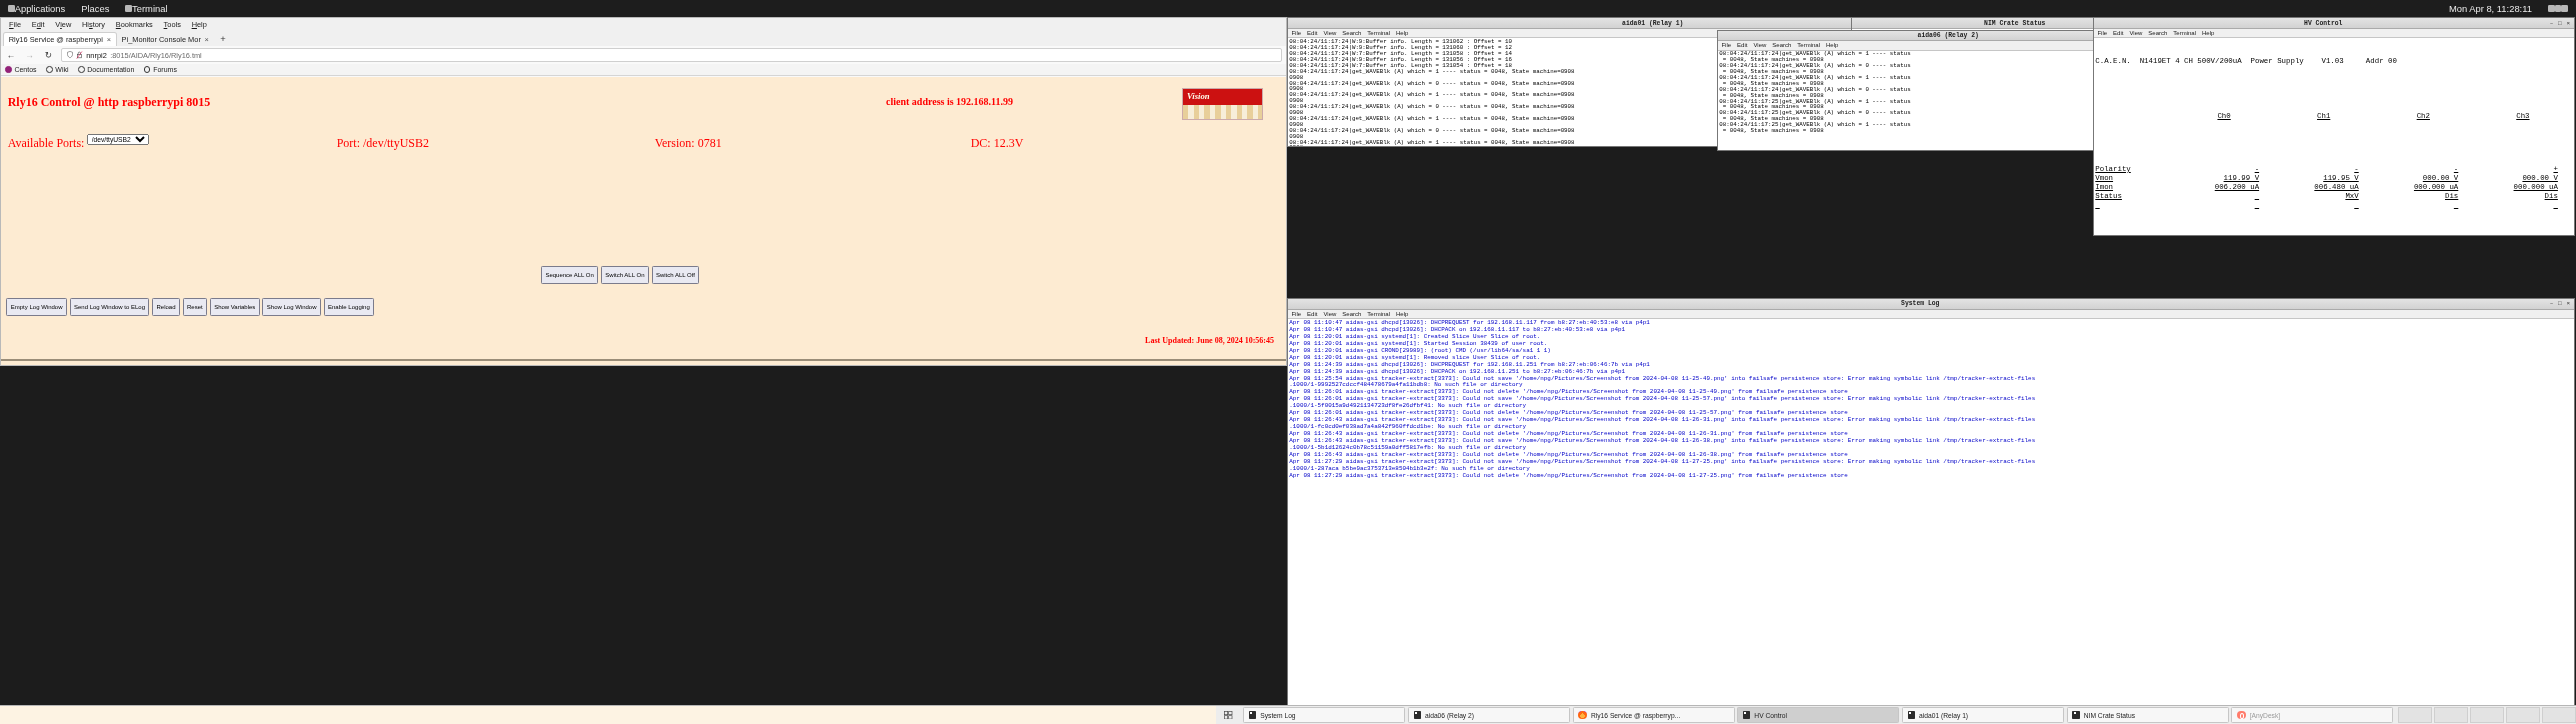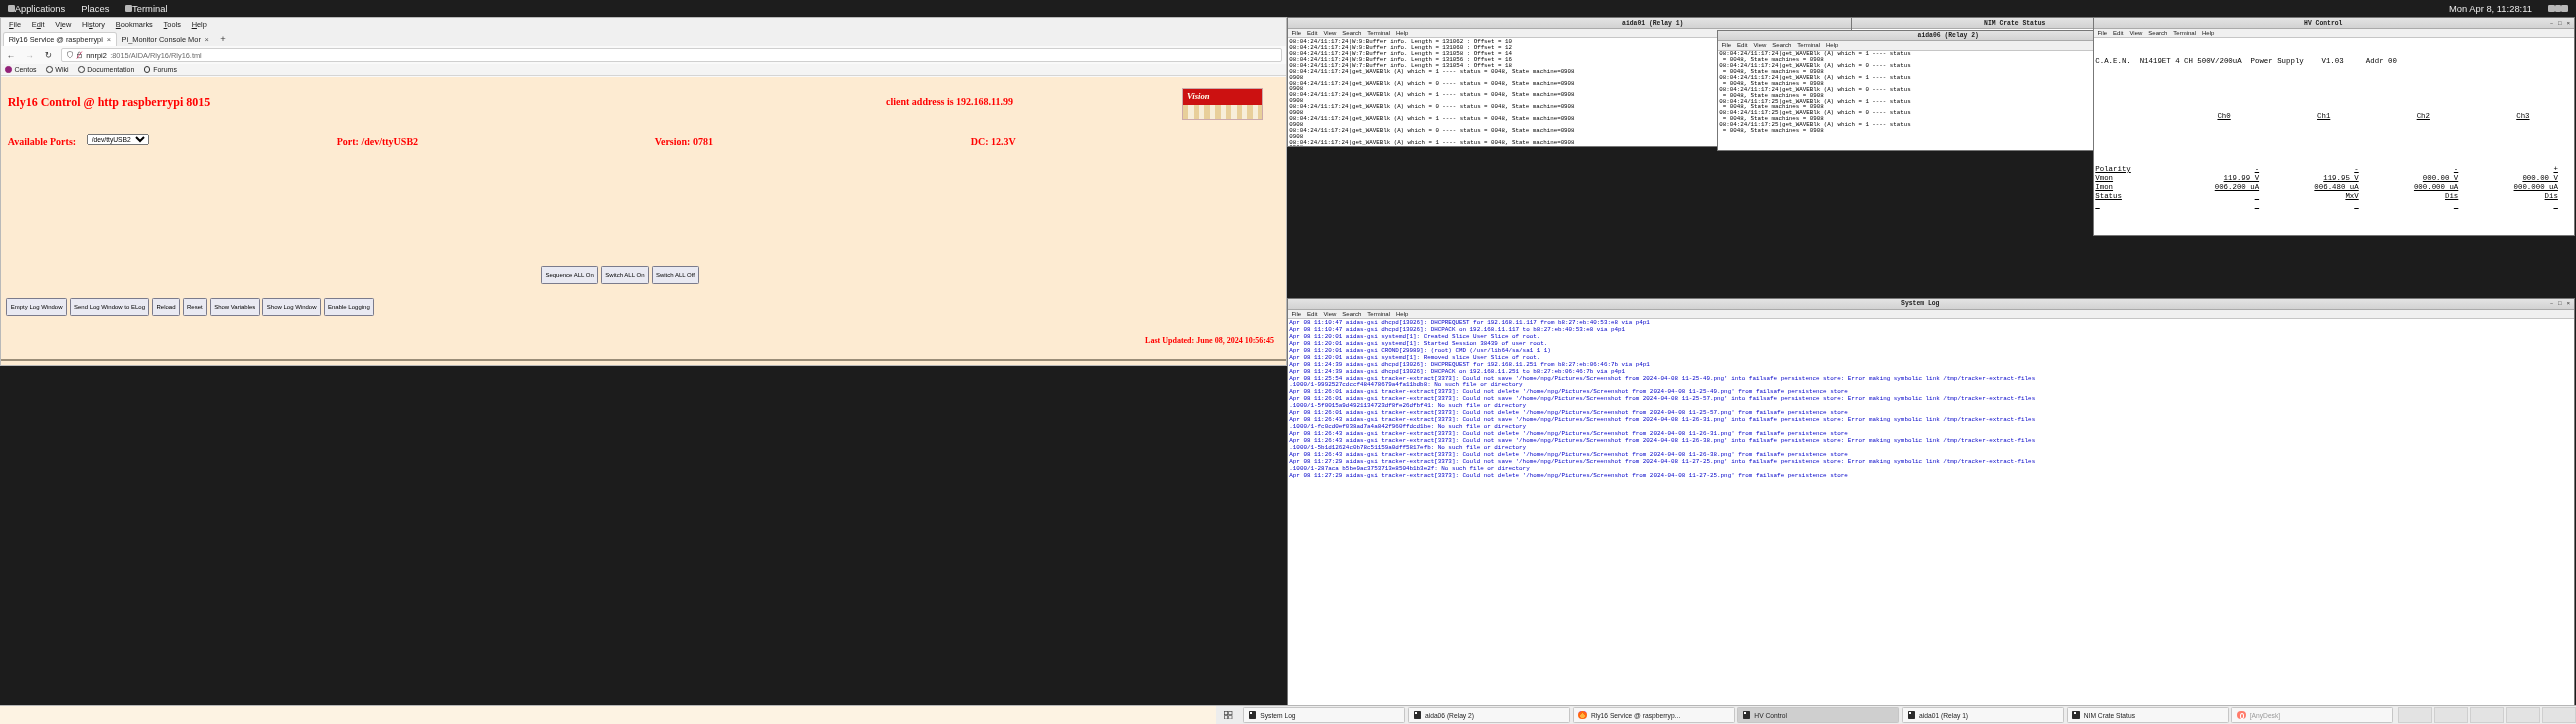--- a/index.html
+++ b/index.html
@@ -57,21 +57,21 @@
                color:#ff0000; }
   .pg-logo { position:absolute; left:1181px; top:10.7px; width:81px; height:32px;
              background:#f2e4c9; border:0.7px solid #caa; overflow:hidden; }
   .logo-red { position:absolute; left:0; top:0; width:81px; height:16px; background:#cc1111; }
   .logo-txt { position:absolute; left:4px; top:2px; color:#ffe; font-size:8.7px;
               font-weight:bold; font-style:italic; font-family:"Liberation Serif",serif; }
   .logo-bars { position:absolute; left:0; top:16px; width:81px; height:16px;
                background:repeating-linear-gradient(90deg,#e8cf9a 0 5.4px,#f7eed9 5.4px 10.7px); }
 
   .row-ports { position:absolute; left:6.7px; top:59px; width:1275px; height:17.4px; }
-  .lab-red { color:#ff0000; font-size:10px; font-weight:bold; position:absolute; }
+  .lab-red { color:#ff0000; font-size:12px; font-weight:normal; position:absolute; }
   select.port-sel { position:absolute; left:79px; top:-2.7px; font-size:6.7px; height:11.4px;
                     font-family:"Liberation Sans",sans-serif; }
 
   .relay-area { position:absolute; left:0; top:99px; width:1285px; height:74px; }
   .sw-on  { position:absolute; left:6.7px; top:14.8px; }
   .sw-off { position:absolute; left:6.7px; top:39px; }
   .relay-btn { position:absolute; width:32px; height:17.4px; font-size:6px;
                font-family:"Liberation Sans",sans-serif;
                background:#e9e9f2; border:0.7px solid #7b7b8c; border-radius:1.3px;
                color:#000; cursor:pointer; }

